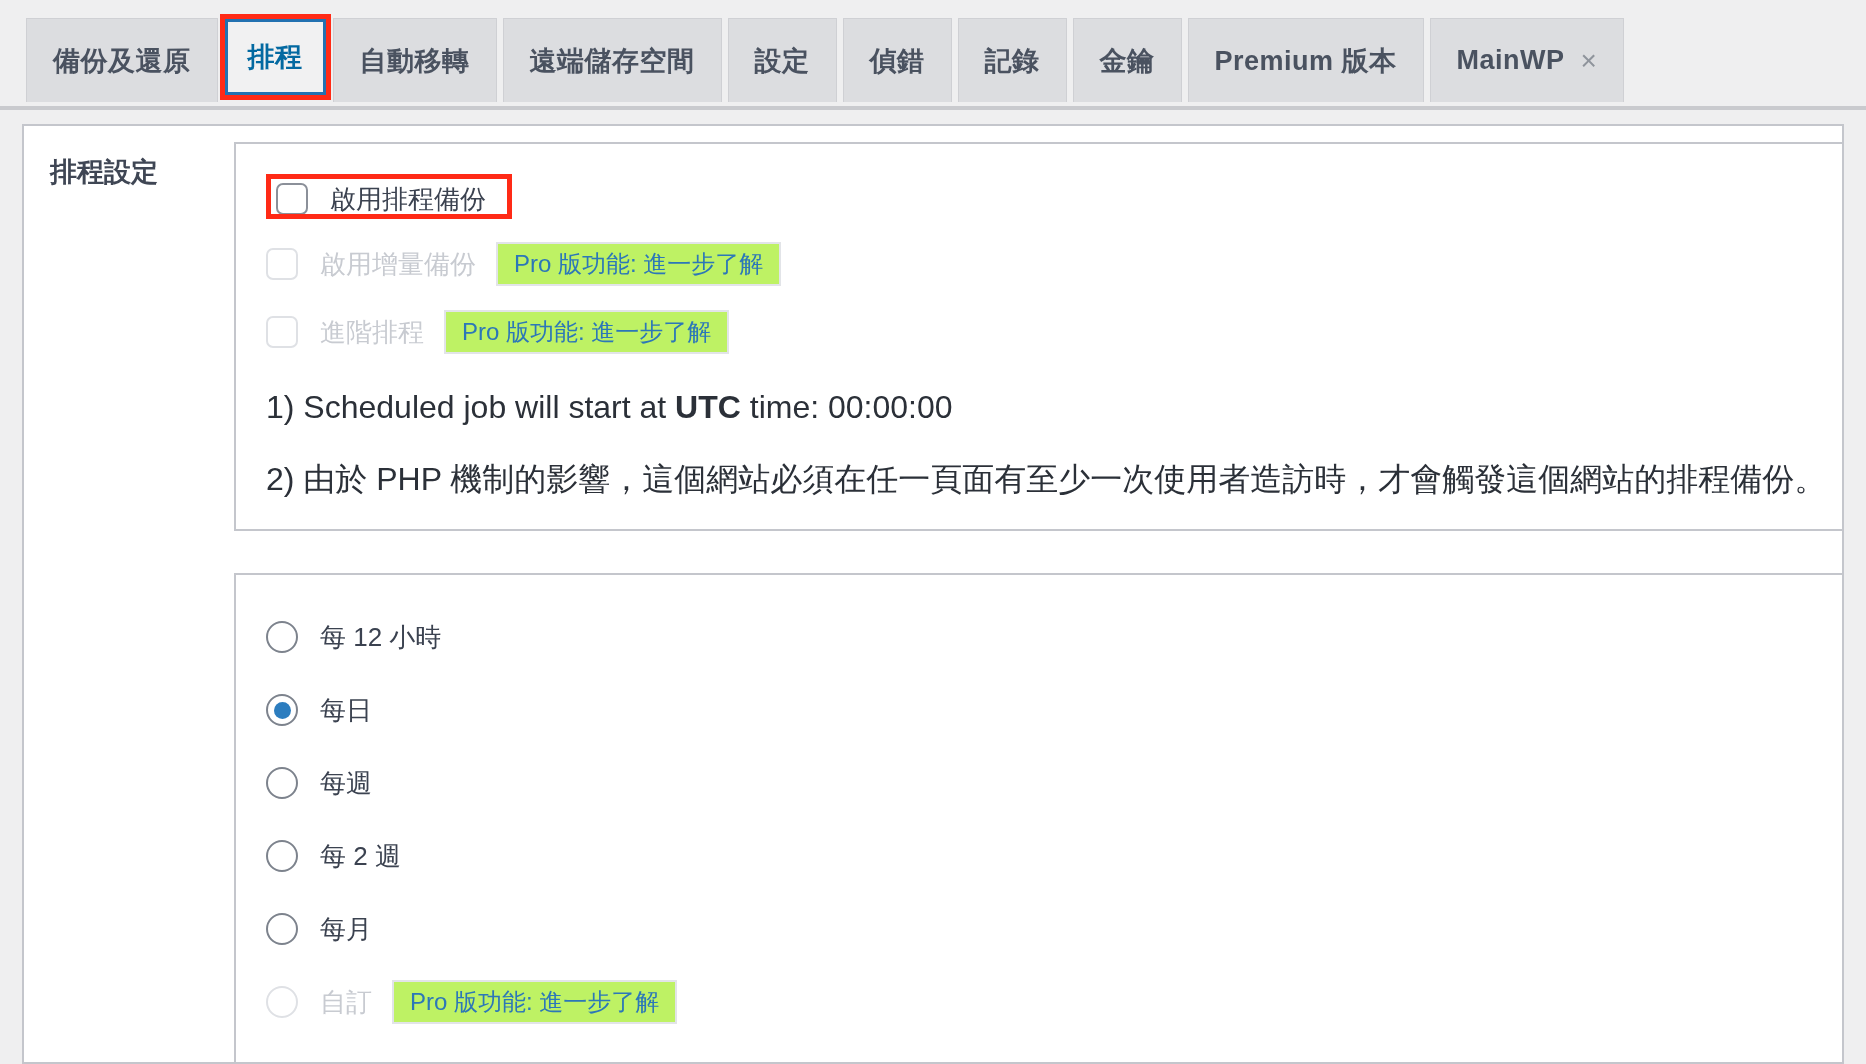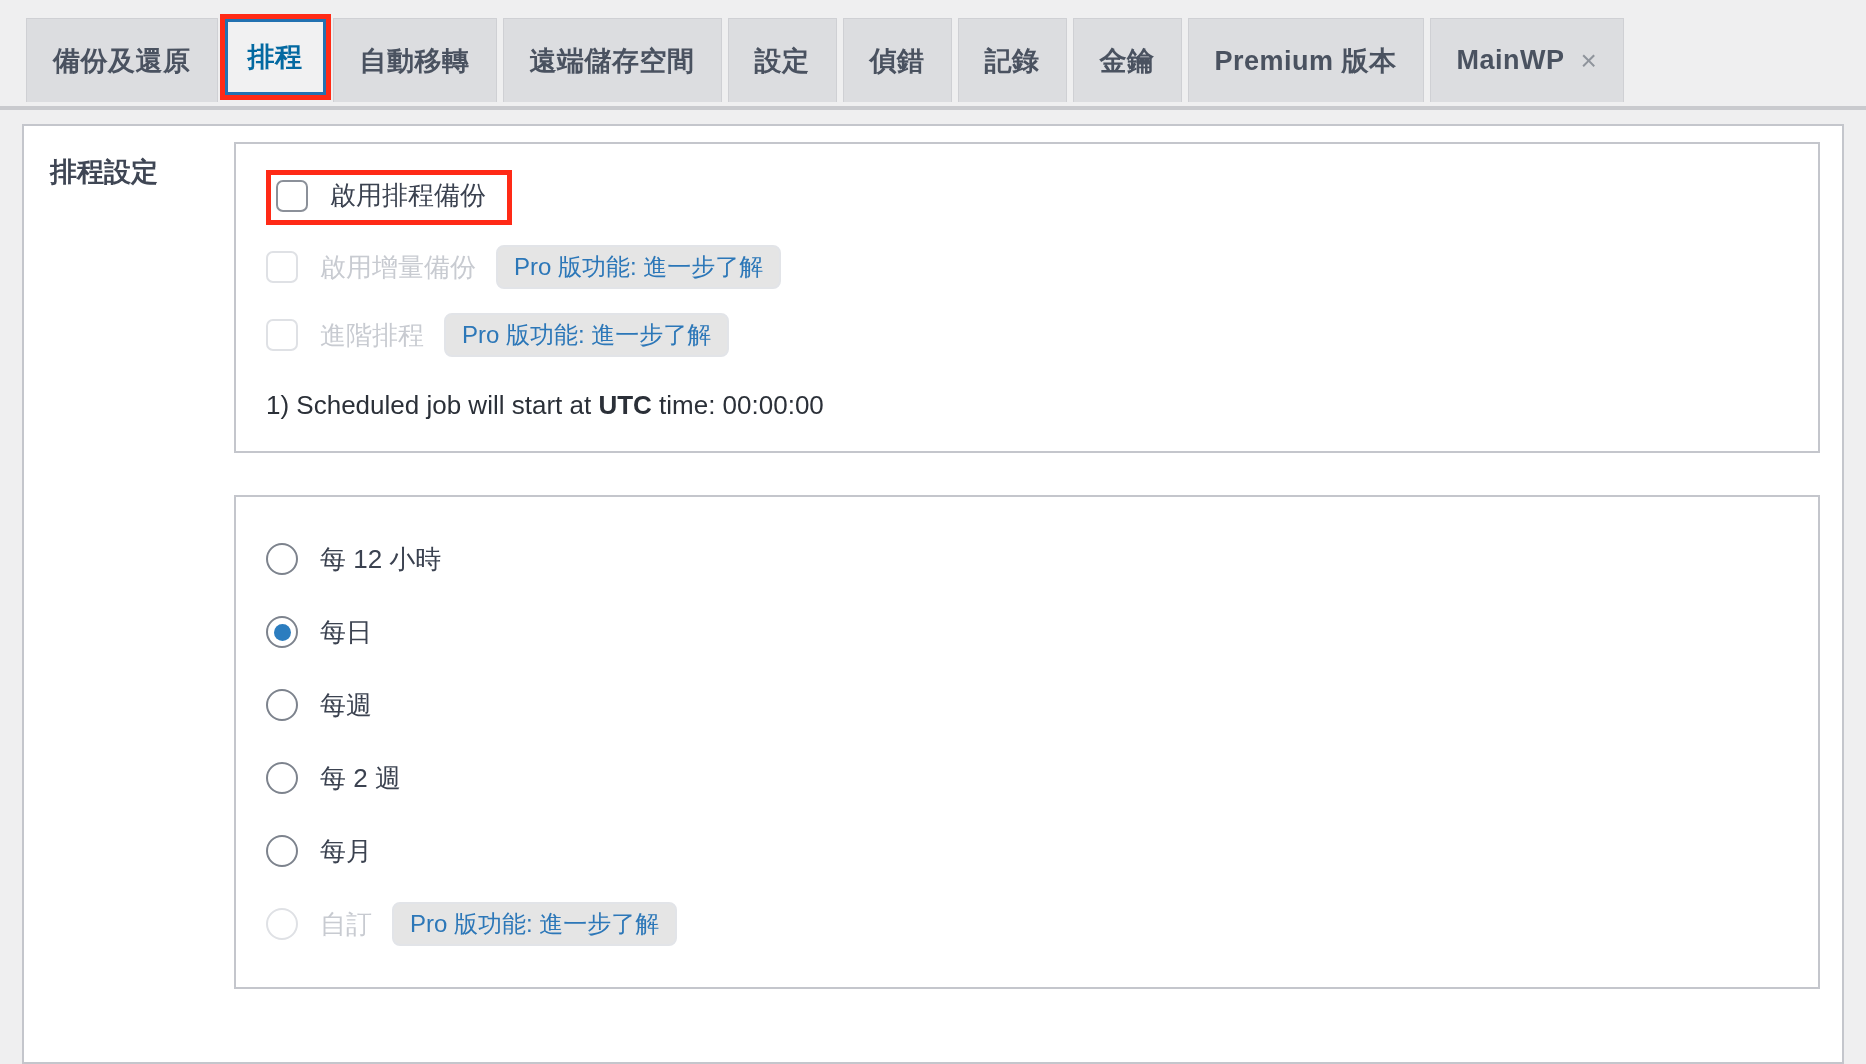--- a/index.html
+++ b/index.html
@@ -166,43 +166,43 @@
   }
   .lbl.dim { color: #c8cbd1; }
 
   .pro-badge {
     margin-left: 20px;
     display: inline-flex;
     align-items: center;
     height: 44px;
     padding: 0 16px;
     border: 2px solid #e2e4e8;
-    border-radius: 8px;
-    background: #e5e5e5;
+    border-radius: 0;
+    background: #bef264;
     color: #2c77b8;
     font-size: 24px;
     white-space: nowrap;
     cursor: pointer;
   }
 
   .note {
-    font-size: 26px;
+    font-size: 32px;
     color: #2b3038;
     margin: 26px 0 0 0;
     line-height: 1.45;
     white-space: nowrap;
   }
   .note b { font-weight: 700; }
 
   
   .annot {
     position: relative;
     display: inline-flex;
     align-items: center;
-    padding: 8px 26px 12px 10px;
+    padding: 8px 26px 2px 10px;
   }
   .annot::after {
     content: "";
     position: absolute;
     inset: 0;
     border: 5px solid #ff2a16;
     pointer-events: none;
   }
 
   .radio-row { min-height: 73px; margin-bottom: 0; }
@@ -274,20 +274,21 @@
         <div class="row">
           <span class="checkbox disabled"></span>
           <span class="lbl dim">進階排程</span>
           <span class="pro-badge">Pro 版功能: 進一步了解</span>
         </div>
 
         <div class="note">
           <span>1) Scheduled job will start at </span><b>UTC</b><span> time: 00:00:00</span>
         </div>
 
+        <div class="note">2) 由於 PHP 機制的影響，這個網站必須在任一頁面有至少一次使用者造訪時，才會觸發這個網站的排程備份。</div>
       </div>
 
       <div class="card">
         <div id="freq-host">
             <div class="row radio-row">
               <span class="radio"></span>
               <span class="lbl">每 12 小時</span>
             </div>
             <div class="row radio-row">
               <span class="radio checked"></span>

